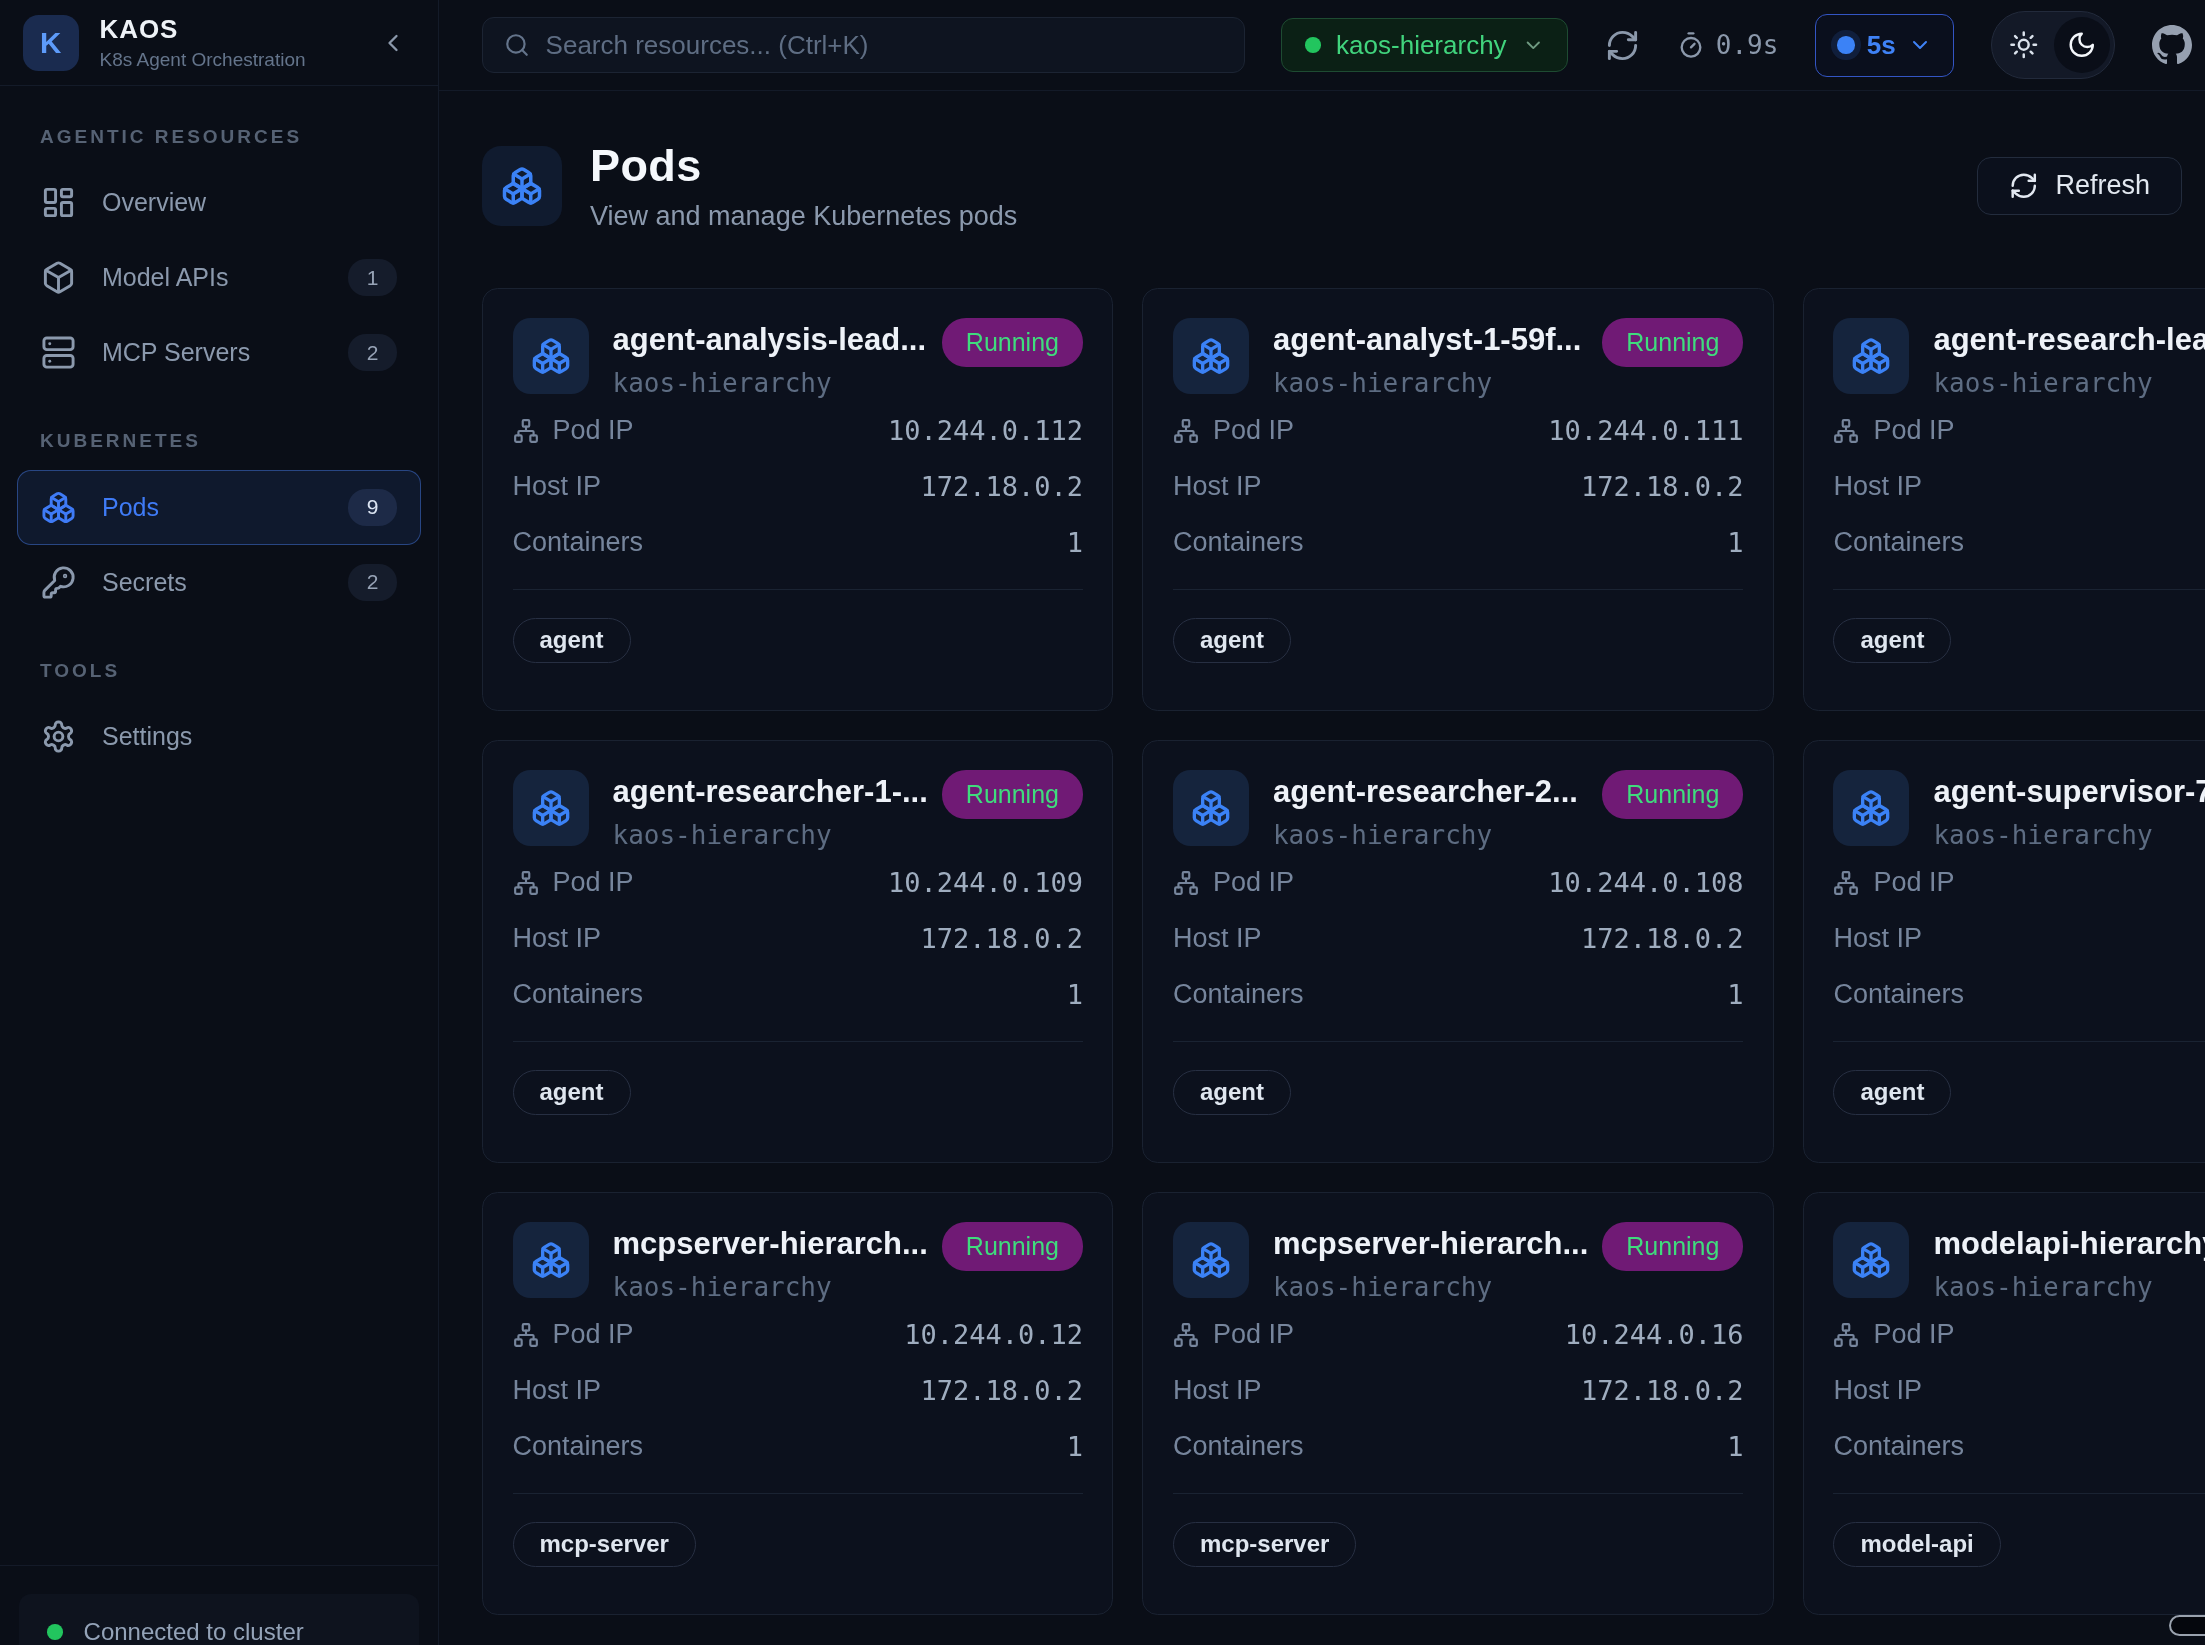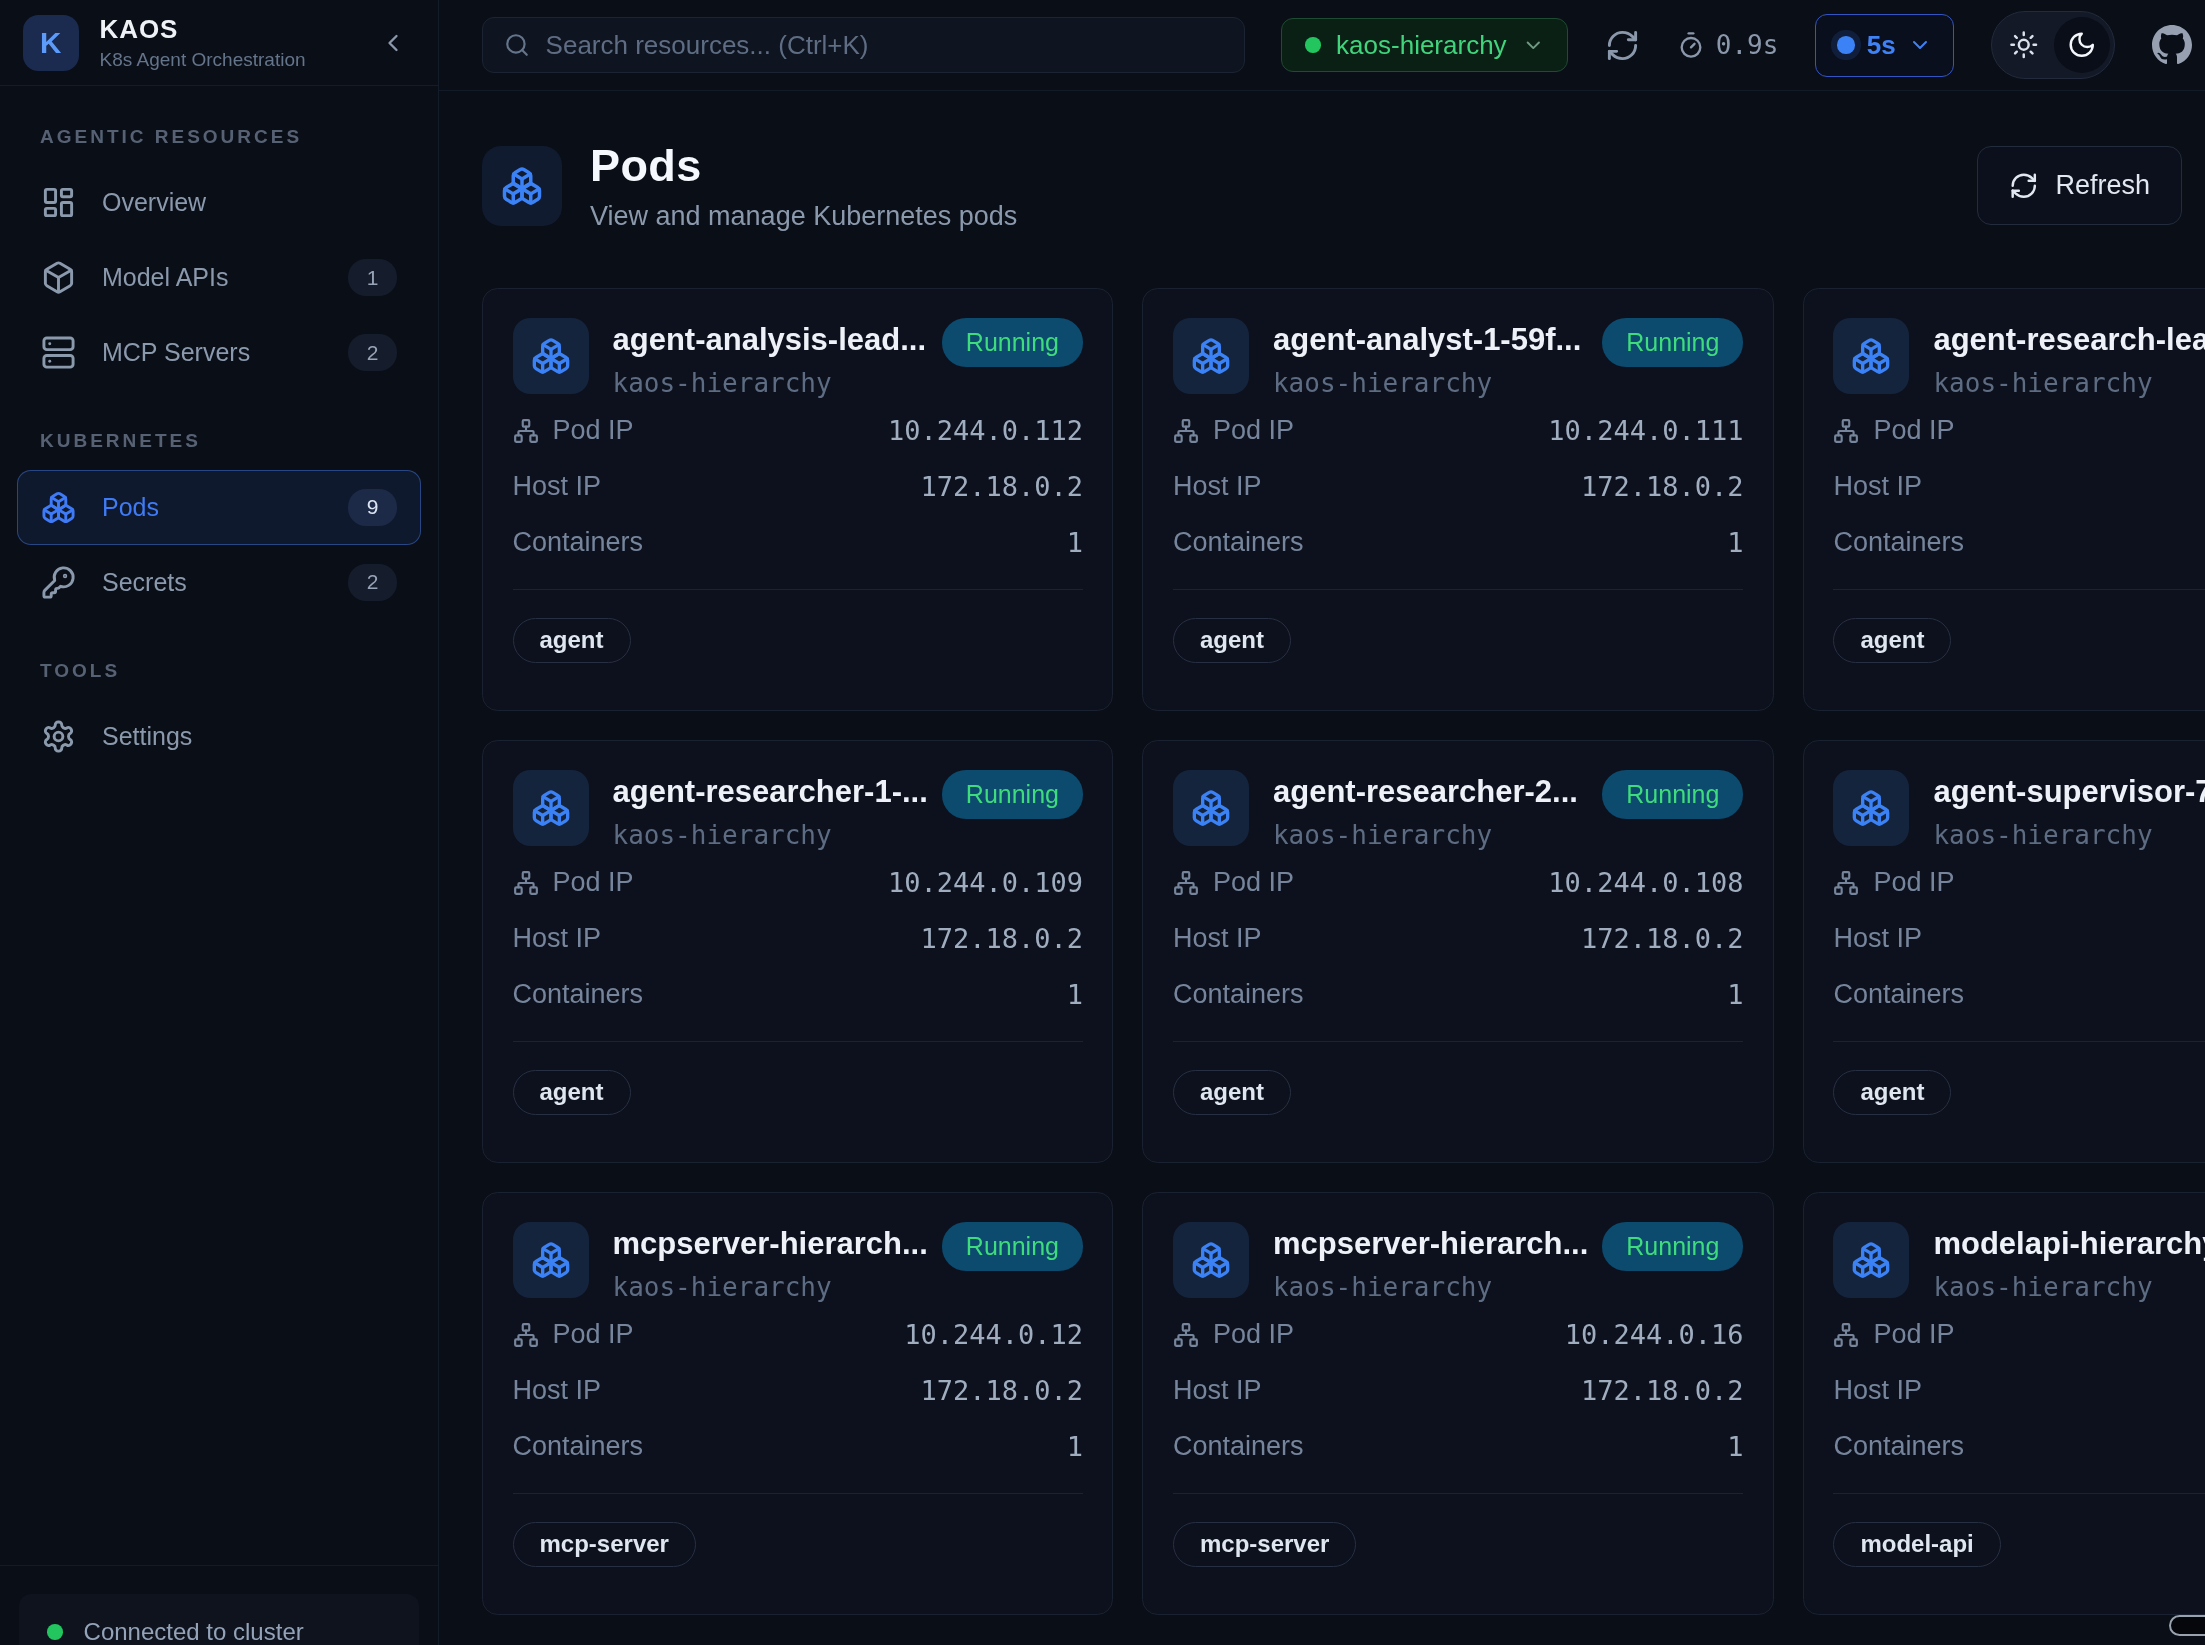--- a/index.html
+++ b/index.html
@@ -83,38 +83,38 @@
   .gh svg { width:40px; height:40px; }
 
   .content { flex:1; padding:49px 24px 0 43px; overflow:hidden; }
   .page-header { display:flex; align-items:center; }
   .page-icon-tile { width:80px; height:80px; border-radius:19px; background:#101b2f;
                     display:flex; align-items:center; justify-content:center; color:#3b82f6; }
   .page-icon-tile svg { width:42px; height:42px; }
   .page-titles { margin-left:28px; }
   .page-title { font-size:45px; font-weight:700; color:#f5f8fc; letter-spacing:0.4px; }
   .page-subtitle { font-size:27px; color:#8b99ad; margin-top:8.7px; }
-  .refresh-btn { margin-left:auto; height:79px; border-radius:14px; border:1.7px solid #232c3d;
+  .refresh-btn { margin-left:auto; height:58px; border-radius:14px; border:1.7px solid #232c3d;
                  background:#0b101c; display:flex; align-items:center; gap:17.4px; padding:0 31px;
                  color:#e2e8f0; font-size:27px; cursor:pointer; }
   .refresh-btn svg { width:29.5px; height:29.5px; }
 
   .grid { margin-top:56px; display:grid; grid-template-columns:repeat(3,1fr);
           gap:29px; grid-auto-rows:423px; }
   .card { background:#0c111d; border:1.7px solid #1a2231; border-radius:15.6px; padding:29.5px;
           display:flex; flex-direction:column; cursor:pointer; }
   .card-header { display:flex; align-items:flex-start; }
   .card-tile { width:76px; height:76px; min-width:76px; border-radius:17.4px; background:#15243d;
                display:flex; align-items:center; justify-content:center; color:#3b82f6; }
   .card-tile svg { width:40px; height:40px; }
   .card-titles { margin-left:24px; flex:1; min-width:0; }
   .card-title { font-size:31px; font-weight:600; color:#eef2f8; white-space:nowrap; overflow:hidden;
                 padding-top:3.5px; }
   .card-ns { font-size:26px; color:#5d6c82; font-family:"DejaVu Sans Mono", monospace; margin-top:10.4px; }
-  .badge-running { height:49px; border-radius:24px; background:#0c4a6e; color:#3fdc7d;
+  .badge-running { height:49px; border-radius:24px; background:#701a75; color:#3fdc7d;
                    font-size:25px; font-weight:500; display:flex; align-items:center;
                    padding:12px 24px; margin-left:14px; }
   .card-rows { margin-top:17.4px; }
   .card-row { display:flex; align-items:center; justify-content:space-between; margin-bottom:25px; }
   .row-label { display:flex; align-items:center; gap:14px; color:#76859c; font-size:27px; }
   .row-label svg { width:26px; height:26px; }
   .row-value { font-family:"DejaVu Sans Mono", monospace; font-size:27px; color:#9fadbf; }
   .card-divider { border-top:1.7px solid #1a2332; margin-top:5.2px; }
   .card-tags { margin-top:28px; }
   .tag-pill { display:inline-flex; align-items:center; height:45px; border-radius:22.6px;

